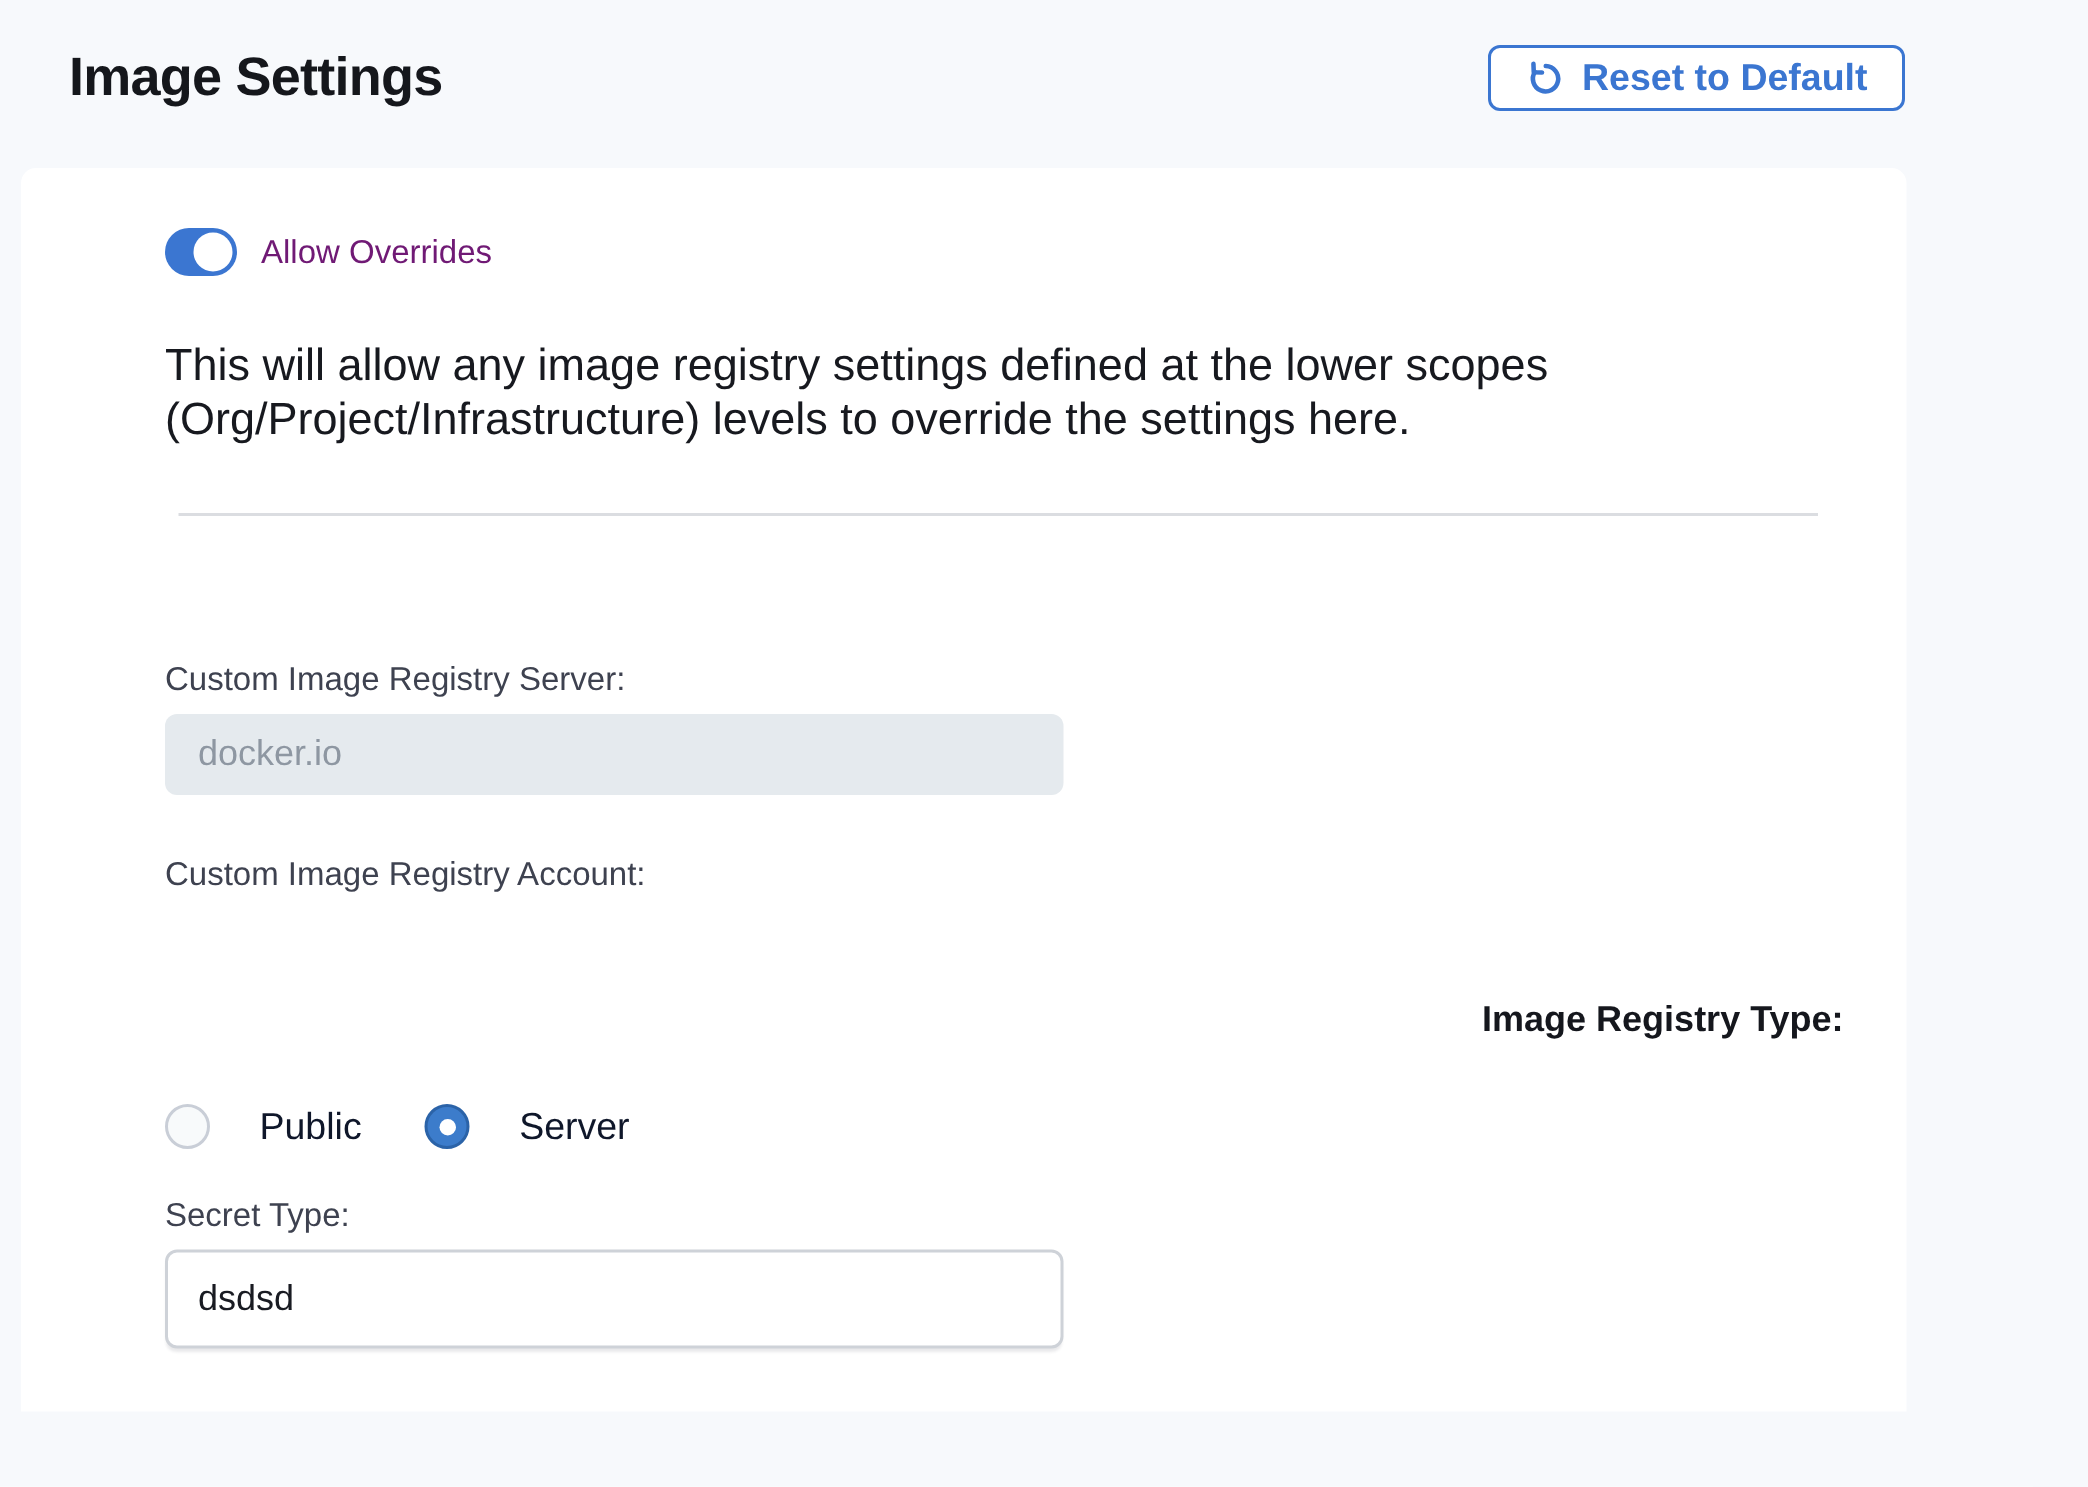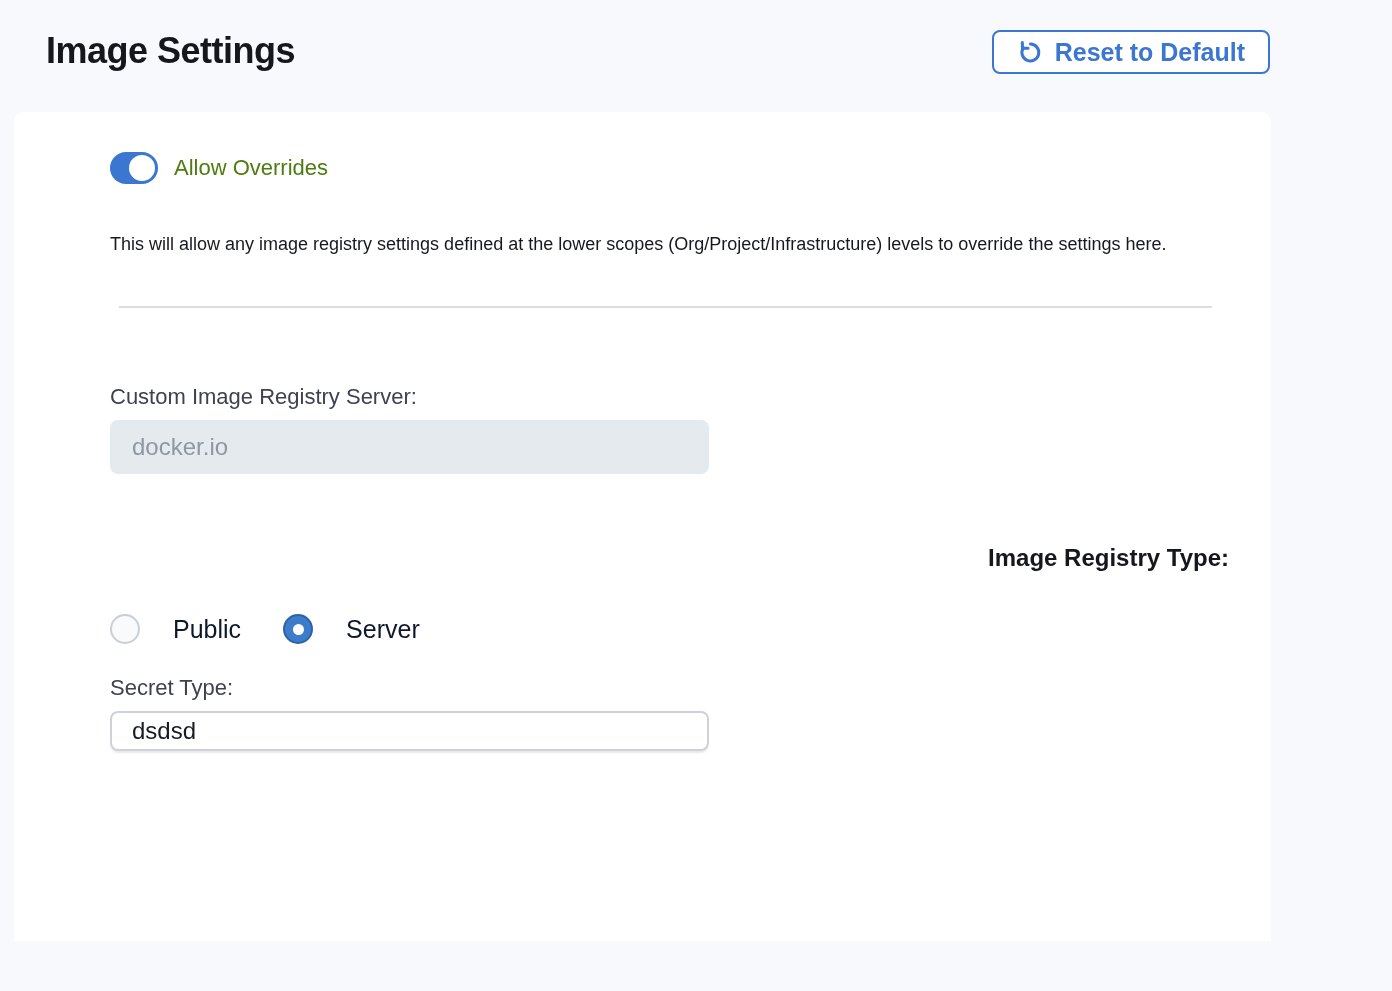--- a/index.html
+++ b/index.html
@@ -62,41 +62,41 @@
   .toggle-knob {
     position: absolute;
     top: 3px; right: 3px;
     width: 26px; height: 26px;
     border-radius: 50%;
     background: #ffffff;
   }
   .toggle-label {
     margin-left: 16px;
     font-size: 22px;
-    color: #4d7c0f;
+    color: #701a75;
   }
 
   .description {
     margin-top: 42px;
     width: 1115px;
-    font-size: 18px;
+    font-size: 30px;
     line-height: 36px;
     color: #17191f;
   }
 
   .divider {
     margin: 44px 0 0 9px;
     width: 1093px;
     border: none;
     border-top: 2px solid #dbdde1;
   }
 
   
   .field-label {
-    margin-top: 76px;
+    margin-top: 96px;
     font-size: 22px;
     color: #3e4250;
   }
   .field-label.second { margin-top: 40px; }
   .text-input {
     display: block;
     margin-top: 10px;
     width: 599px;
     height: 54px;
     border: none;
@@ -148,21 +148,21 @@
   
   .secret-label {
     margin-top: 31px;
     font-size: 22px;
     color: #3e4250;
   }
   .secret-input {
     display: block;
     margin-top: 10px;
     width: 599px;
-    height: 40px;
+    height: 66px;
     background: #ffffff;
     border: 2px solid #ced2d8;
     border-radius: 8px;
     padding: 0 20px;
     font-size: 24px;
     color: #191b22;
     font-family: "Liberation Sans", sans-serif;
     box-shadow: 0 3px 2px -1px rgba(40, 41, 61, 0.10);
     outline: none;
   }
@@ -192,20 +192,21 @@
     <span class="toggle-label">Allow Overrides</span>
   </div>
 
   <p class="description">This will allow any image registry settings defined at the lower scopes (Org/Project/Infrastructure) levels to override the settings here.</p>
 
   <hr class="divider">
 
   <div class="field-label">Custom Image Registry Server:</div>
   <input class="text-input" type="text" placeholder="docker.io" style="">
 
+  <div class="field-label second">Custom Image Registry Account:</div>
 
   <div class="section-label">Image Registry Type:</div>
 
   <div class="radio-row">
     <div class="radio-option">
       <span class="radio-circle"></span>
       <span class="radio-label">Public</span>
     </div>
     <div class="radio-option">
       <span class="radio-circle selected">

